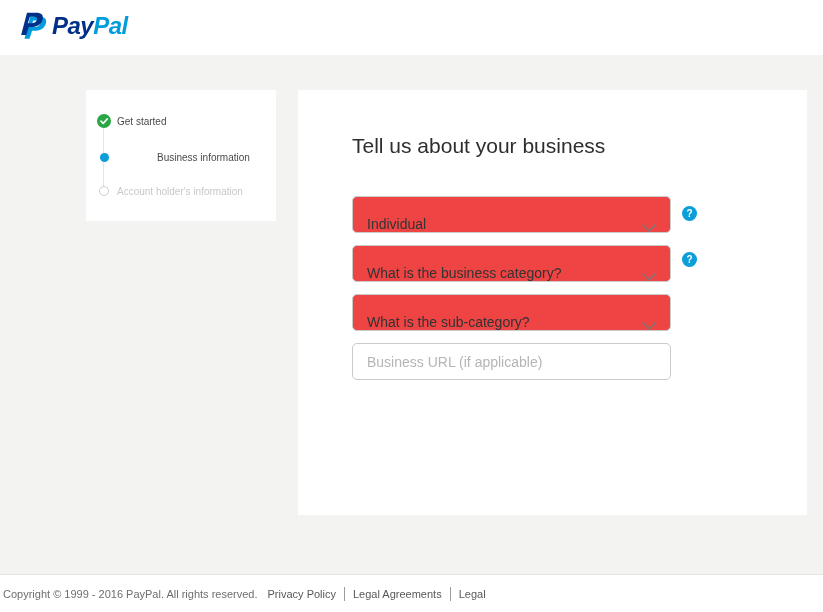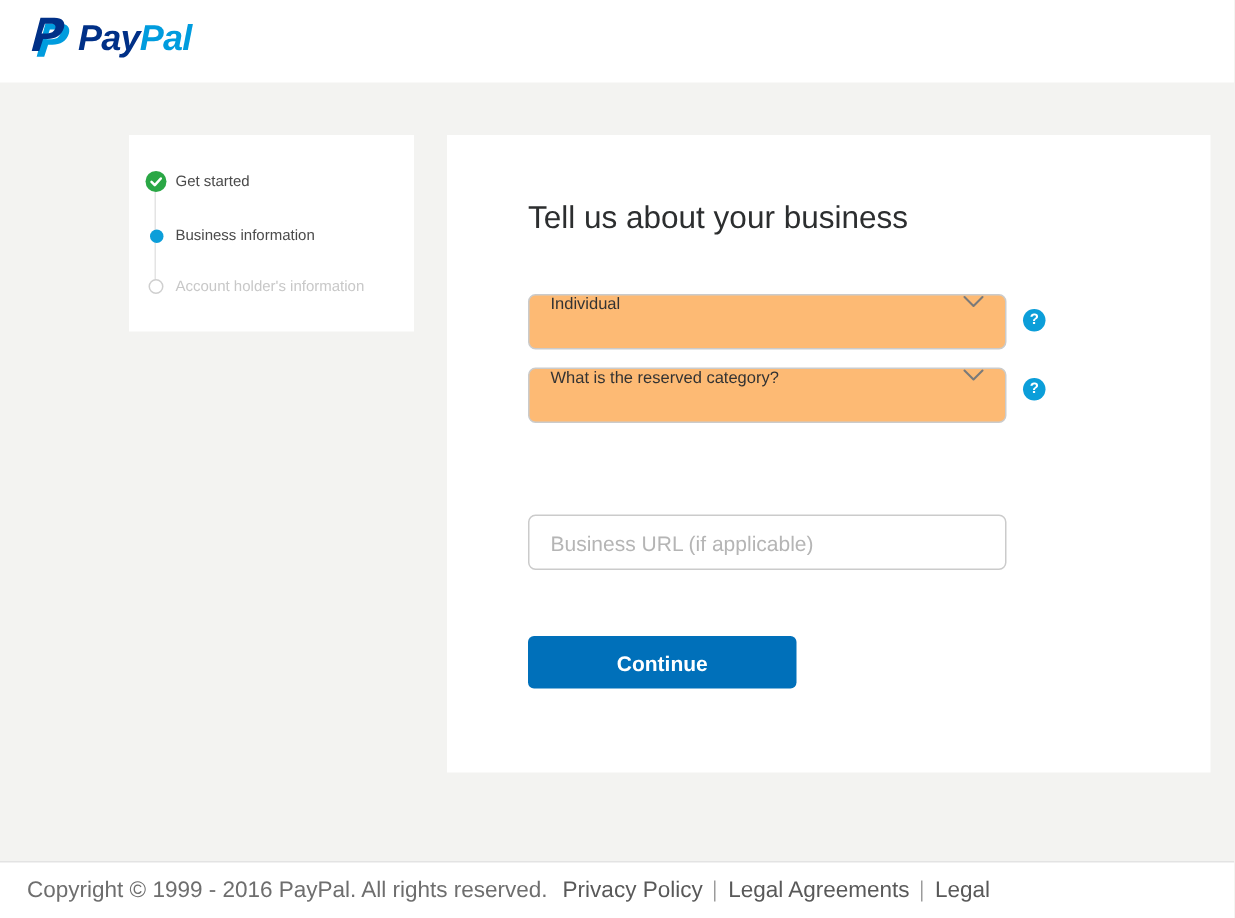--- a/index.html
+++ b/index.html
@@ -1,63 +1,63 @@
 <!DOCTYPE html>
 <html style="--paypal-navy: #003087; --paypal-blue: #009cde; --button-blue: #0070ba; --help-blue: #0c9ed9; --step-complete-green: #2aa745; --step-current-blue: #0c9ed9;"><head>
 <meta charset="utf-8">
 <style>
   html,body{margin:0;padding:0;}
   body{font-family:"Liberation Sans", sans-serif; background:#f3f3f1;}
   .page{position:relative;width:823px;height:612px;background:#f3f3f1;overflow:hidden;}
 
   
   .header{position:absolute;left:0;top:0;width:823px;height:55px;background:#ffffff;}
-  .logo{position:absolute;left:20px;top:11px;display:flex;align-items:flex-start;cursor:pointer;}
+  .logo{position:absolute;left:20px;top:11px;display:flex;align-items:flex-end;cursor:pointer;}
   .pp-mark{display:block;}
   .pp-cyan{fill:var(--paypal-blue);}
   .pp-navy{fill:var(--paypal-navy);}
   .wordmark{font-size:24px;font-weight:bold;font-style:italic;letter-spacing:-0.5px;margin-left:3px;line-height:30px;}
   .wm-navy{color:var(--paypal-navy);}
   .wm-blue{color:var(--paypal-blue);}
 
   
   .stepper-card{position:absolute;left:86px;top:90px;width:190px;height:131px;background:#ffffff;}
   .step-line{position:absolute;left:17px;top:37px;width:1px;height:60px;background:#e4e4e4;}
   .step-row{position:absolute;left:0;height:20px;display:flex;align-items:center;}
-  .step-row.r0{top:21px;} .step-row.r1{top:57px;} .step-row.r2{top:91px;align-items:center;}
+  .step-row.r0{top:21px;} .step-row.r1{top:57px;padding-left:40px;} .step-row.r2{top:91px;align-items:center;}
   .step-marker{position:absolute;left:11px;width:14px;height:14px;display:flex;align-items:center;justify-content:center;}
   .marker-complete{width:14px;height:14px;border-radius:50%;background:var(--step-complete-green);display:flex;align-items:center;justify-content:center;}
   .marker-current{width:9px;height:9px;border-radius:50%;background:var(--step-current-blue);margin:auto;}
   .marker-upcoming{width:8px;height:8px;border-radius:50%;background:#ffffff;border:1px solid #cfcfcf;margin:auto;}
   .step-label{margin-left:31px;font-size:10px;color:#4a4a4a;white-space:nowrap;}
   .step-row.r2 .step-label{color:#c8c8c8;}
 
   
   .main-card{position:absolute;left:298px;top:90px;width:509px;height:425px;background:#ffffff;}
   .main-title{position:absolute;left:54px;top:44px;font-size:21px;font-weight:400;color:#2c2e2f;}
   .field{position:absolute;left:54px;width:319px;height:37px;box-sizing:border-box;
-         border:1px solid #cbcbcb;border-radius:5px;background:#fdba74;display:flex;align-items:flex-start;
-         padding:0 14px;font-size:11px;color:#333;}
+         border:1px solid #cbcbcb;border-radius:5px;background:#ef4444;display:flex;align-items:flex-end;
+         padding:0 14px;font-size:14px;color:#333;}
   .field.f0{top:106px;} .field.f1{top:155px;} .field.f2{top:204px;}
   .select{cursor:pointer;justify-content:space-between;}
   .chevron{display:block;flex:none;margin-left:8px;}
   .url-input{position:absolute;left:54px;top:253px;width:319px;height:37px;box-sizing:border-box;
              border:1px solid #cbcbcb;border-radius:5px;padding:0 14px;font-size:14px;color:#c2410c;
              font-family:"Liberation Sans", sans-serif;outline:none;}
   .url-input::placeholder{color:#b5b5b5;opacity:1;}
   .help-icon{position:absolute;left:384px;width:15px;height:15px;border-radius:50%;background:var(--help-blue);
              color:#fff;font-size:10px;font-weight:bold;display:flex;align-items:center;justify-content:center;cursor:pointer;}
   .help-icon.h0{top:116px;} .help-icon.h1{top:162px;}
   .continue-btn{position:absolute;left:54px;top:334px;width:179px;height:35px;border:none;border-radius:4px;
                 background:var(--button-blue);color:#ffffff;font-size:14px;font-weight:bold;
                 font-family:"Liberation Sans", sans-serif;cursor:pointer;}
 
   
   .footer{position:absolute;left:0;top:574px;width:823px;height:38px;background:#ffffff;border-top:1px solid #e3e3e3;box-sizing:border-box;
-          display:flex;align-items:center;padding-left:18px;font-size:15px;color:#6e6e6e;}
+          display:flex;align-items:center;padding-left:3px;font-size:11px;color:#6e6e6e;}
   .footer .copyright{margin-right:10px;}
   .footer-link{color:#595959;cursor:pointer;white-space:nowrap;}
   .sep{display:inline-block;width:1px;height:14px;background:#9b9b9b;margin:0 8px;vertical-align:middle;}
 </style>
 </head>
 <body>
 
 <div class="page">
 
   <div class="header">
@@ -109,33 +109,38 @@
     <div class="main-title">Tell us about your business</div>
 
     <div class="field select f0">
       <span>Individual</span>
       <svg class="chevron" width="14" height="8" viewBox="0 0 14 8">
         <polyline points="1,1 7,7 13,1" fill="none" stroke="#7a7a7a" stroke-width="1.4" stroke-linecap="round" stroke-linejoin="round"></polyline>
       </svg>
     </div>
 
     <div class="field select f1">
-      <span>What is the reserved category?</span>
+      <span>What is the business category?</span>
       <svg class="chevron" width="14" height="8" viewBox="0 0 14 8">
         <polyline points="1,1 7,7 13,1" fill="none" stroke="#7a7a7a" stroke-width="1.4" stroke-linecap="round" stroke-linejoin="round"></polyline>
       </svg>
     </div>
 
+    <div class="field select f2">
+      <span>What is the sub-category?</span>
+      <svg class="chevron" width="14" height="8" viewBox="0 0 14 8">
+        <polyline points="1,1 7,7 13,1" fill="none" stroke="#7a7a7a" stroke-width="1.4" stroke-linecap="round" stroke-linejoin="round"></polyline>
+      </svg>
+    </div>
 
     <input class="url-input" type="text" placeholder="Business URL (if applicable)" style="">
 
     <div class="help-icon h0">?</div>
     <div class="help-icon h1">?</div>
 
-    <button class="continue-btn">Continue</button>
   </div>
 
   <div class="footer">
     <span class="copyright">Copyright © 1999 - 2016 PayPal. All rights reserved.</span>
     <span class="footer-link">Privacy Policy</span>
     <span class="sep"></span>
     <span class="footer-link">Legal Agreements</span>
     <span class="sep"></span>
     <span class="footer-link">Legal</span>
   </div>

